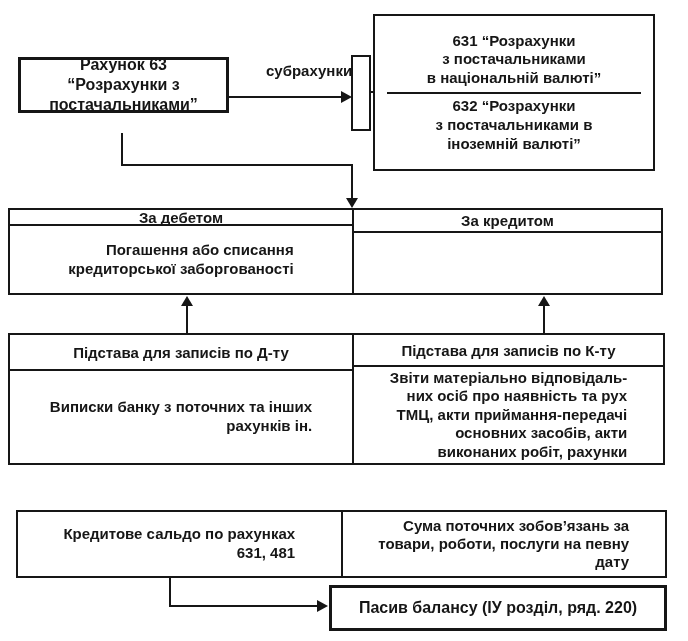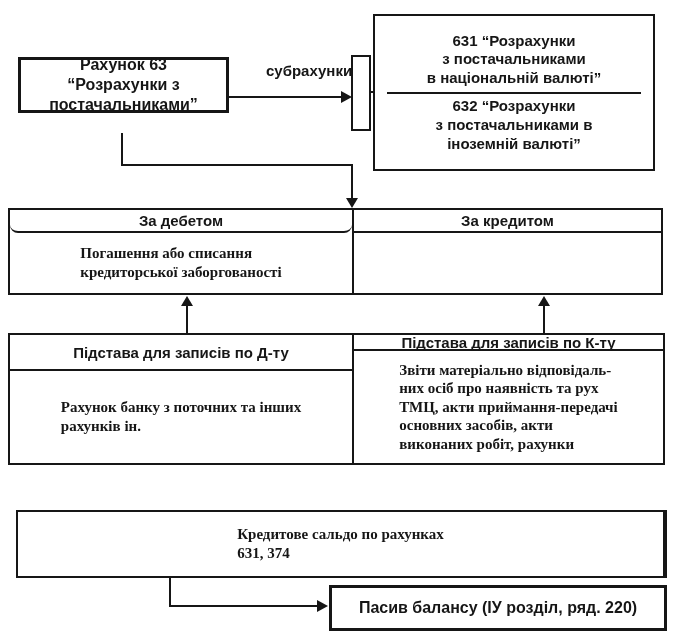--- a/index.html
+++ b/index.html
@@ -14,21 +14,21 @@
   .txt{white-space:pre-line;line-height:1.25;}
   .line{position:absolute;background:#161616;}
   .ah{position:absolute;width:0;height:0;}
   .ah-right{border-top:6px solid transparent;border-bottom:6px solid transparent;border-left:11px solid #161616;}
   .ah-down{border-left:6px solid transparent;border-right:6px solid transparent;border-top:10px solid #161616;}
   .ah-up{border-left:6px solid transparent;border-right:6px solid transparent;border-bottom:10px solid #161616;}
   .tbl{position:absolute;border:2px solid #161616;box-sizing:border-box;display:flex;background:#fff;}
   .col{display:flex;flex-direction:column;box-sizing:border-box;}
   .col.left{border-right:2px solid #161616;}
   .hdr{border-bottom:2px solid #161616;box-sizing:border-box;display:flex;align-items:center;justify-content:center;text-align:center;}
-  .bdy{flex:1;display:flex;align-items:center;justify-content:center;text-align:left;font-family:Liberation Serif, serif;}
+  .bdy{flex:1;display:flex;align-items:center;justify-content:center;text-align:right;}
   .fs15{font-size:15px;}
   .fs16{font-size:16px;}
   .bold{font-weight:700;}
   .label{position:absolute;font-size:15px;}
 </style>
 </head>
 <body>
 
 <div id="canvas">
 
@@ -55,53 +55,56 @@
 іноземній валюті”</div>
   </div>
 
   <div class="line" style="left:121px;top:133px;width:2px;height:33px;"></div>
   <div class="line" style="left:121px;top:164px;width:232px;height:2px;"></div>
   <div class="line" style="left:351px;top:164px;width:2px;height:35px;"></div>
   <div class="ah ah-down" style="left:346px;top:198px;"></div>
 
   <div class="tbl fs15" style="left:8px;top:208px;width:655px;height:87px;">
     <div class="col left" style="width:344px;">
-      <div class="hdr" style="height:23px;border-radius:8px;">За дебетом</div>
+      <div class="hdr" style="height:16px;">За дебетом</div>
       <div class="bdy txt">Погашення або списання
 кредиторської заборгованості</div>
     </div>
     <div class="col" style="flex:1;">
       <div class="hdr" style="height:23px;">За кредитом</div>
     </div>
   </div>
 
   <div class="ah ah-up" style="left:181px;top:296px;"></div>
   <div class="line" style="left:186px;top:305px;width:2px;height:29px;"></div>
   <div class="ah ah-up" style="left:538px;top:296px;"></div>
   <div class="line" style="left:543px;top:305px;width:2px;height:29px;"></div>
 
   <div class="tbl fs15" style="left:8px;top:333px;width:657px;height:132px;">
     <div class="col left" style="width:344px;">
       <div class="hdr" style="height:36px;">Підстава для записів  по Д-ту</div>
-      <div class="bdy txt">Рахунок банку з поточних та інших
+      <div class="bdy txt">Виписки банку з поточних та інших
 рахунків ін.</div>
     </div>
     <div class="col" style="flex:1;">
-      <div class="hdr" style="height:16px;">Підстава для записів по К-ту</div>
+      <div class="hdr" style="height:32px;">Підстава для записів по К-ту</div>
       <div class="bdy txt" style="line-height:1.23;">Звіти матеріально відповідаль-
 них осіб про наявність та рух
 ТМЦ, акти приймання-передачі
 основних засобів, акти
 виконаних робіт, рахунки</div>
     </div>
   </div>
 
   <div class="tbl fs15" style="left:16px;top:510px;width:651px;height:68px;">
     <div class="bdy txt" style="width:312px;border-right:2px solid #161616;box-sizing:border-box;">Кредитове сальдо по рахунках
-631, 374</div>
+631, 481</div>
+    <div class="bdy txt" style="flex:1;line-height:1.2;">Сума поточних зобов’язань за
+товари, роботи, послуги на певну
+дату</div>
   </div>
 
   <div class="line" style="left:169px;top:576px;width:2px;height:31px;"></div>
   <div class="line" style="left:169px;top:605px;width:149px;height:2px;"></div>
   <div class="ah ah-right" style="left:317px;top:600px;"></div>
 
   <div class="box thick center fs16" style="left:329px;top:585px;width:338px;height:46px;">
     <span>Пасив балансу (ІУ розділ, ряд. 220)</span>
   </div>
 

